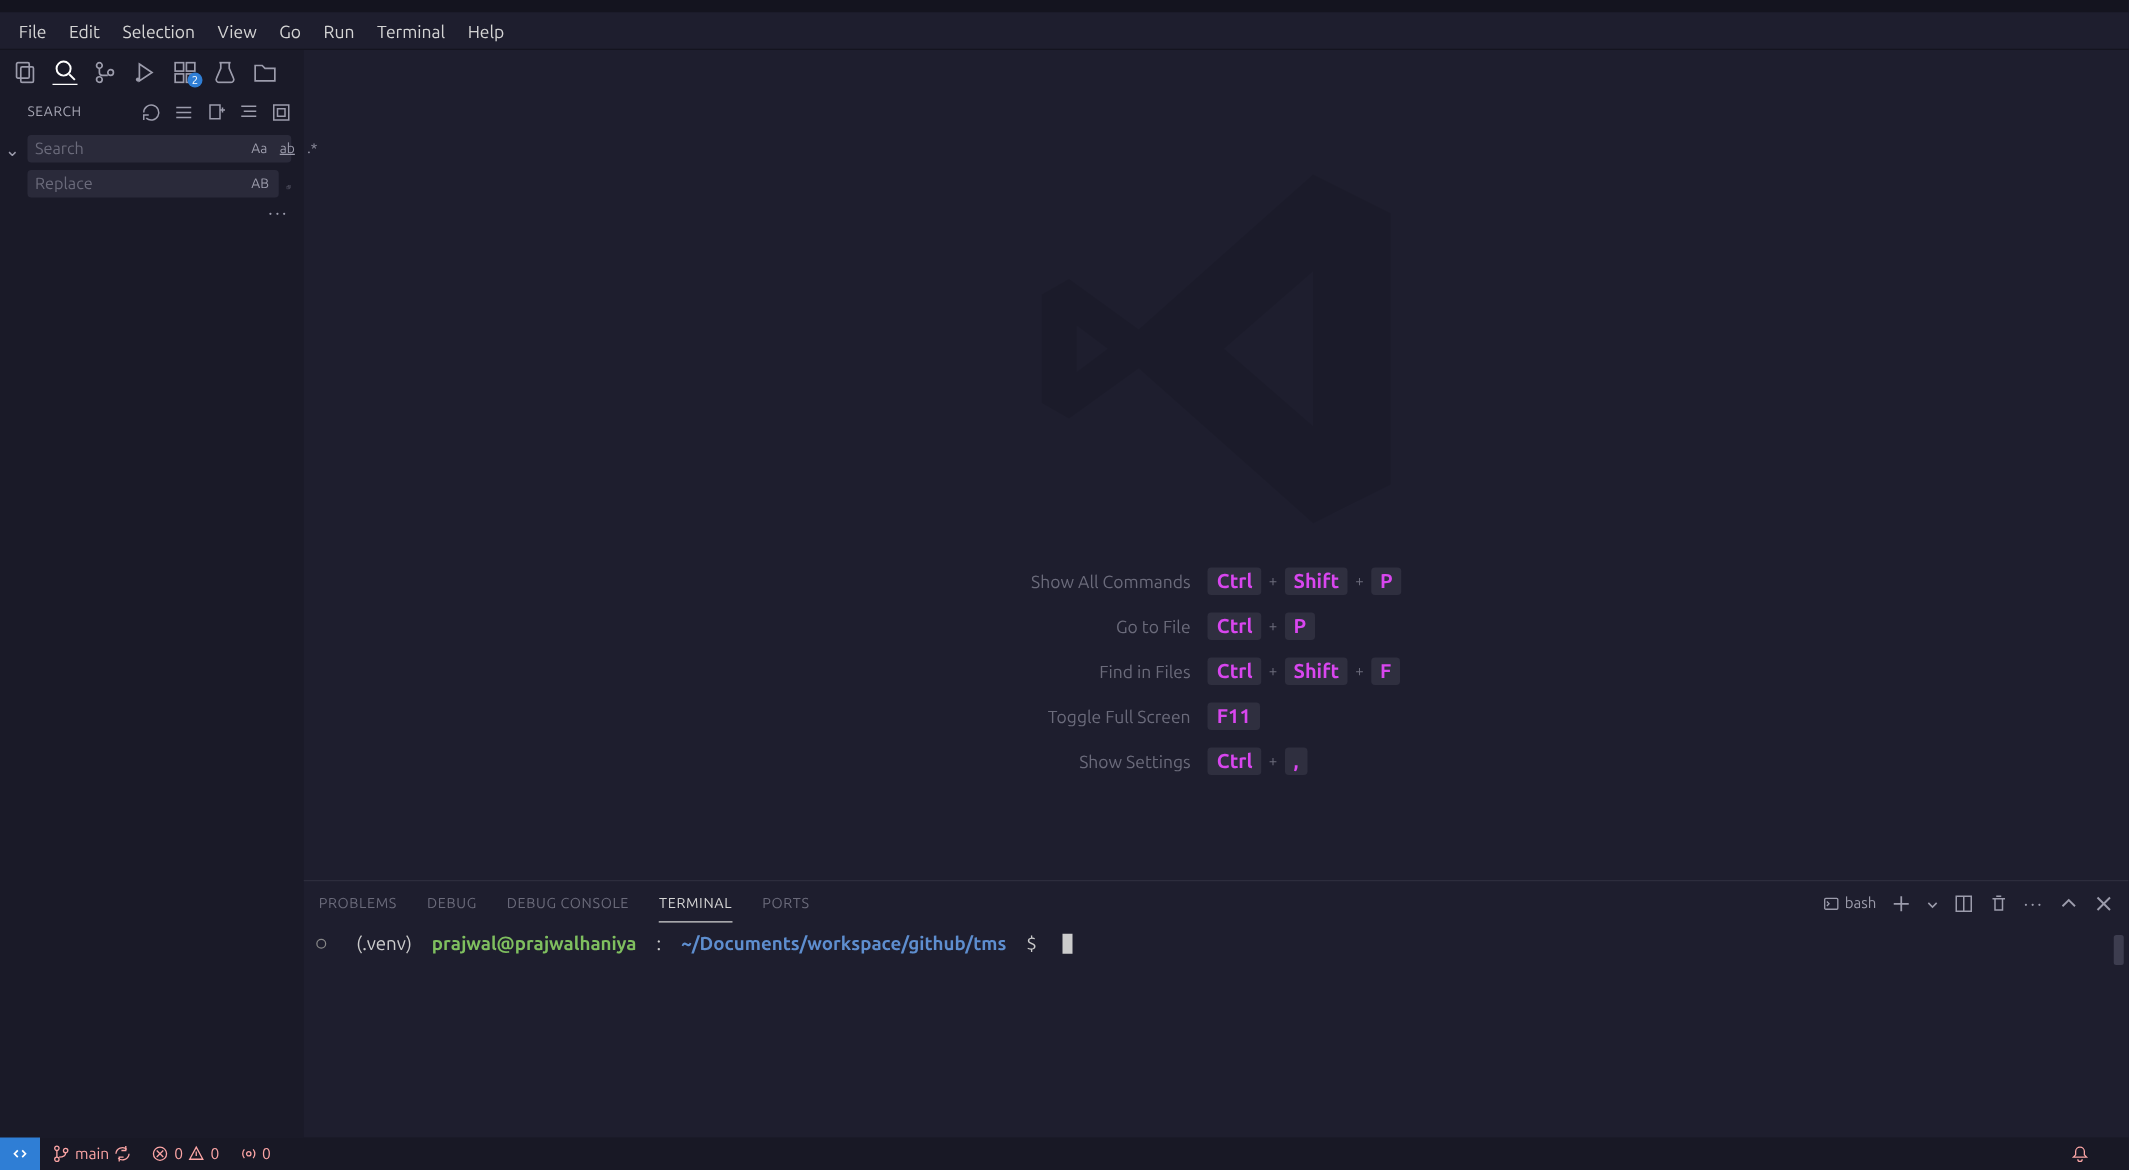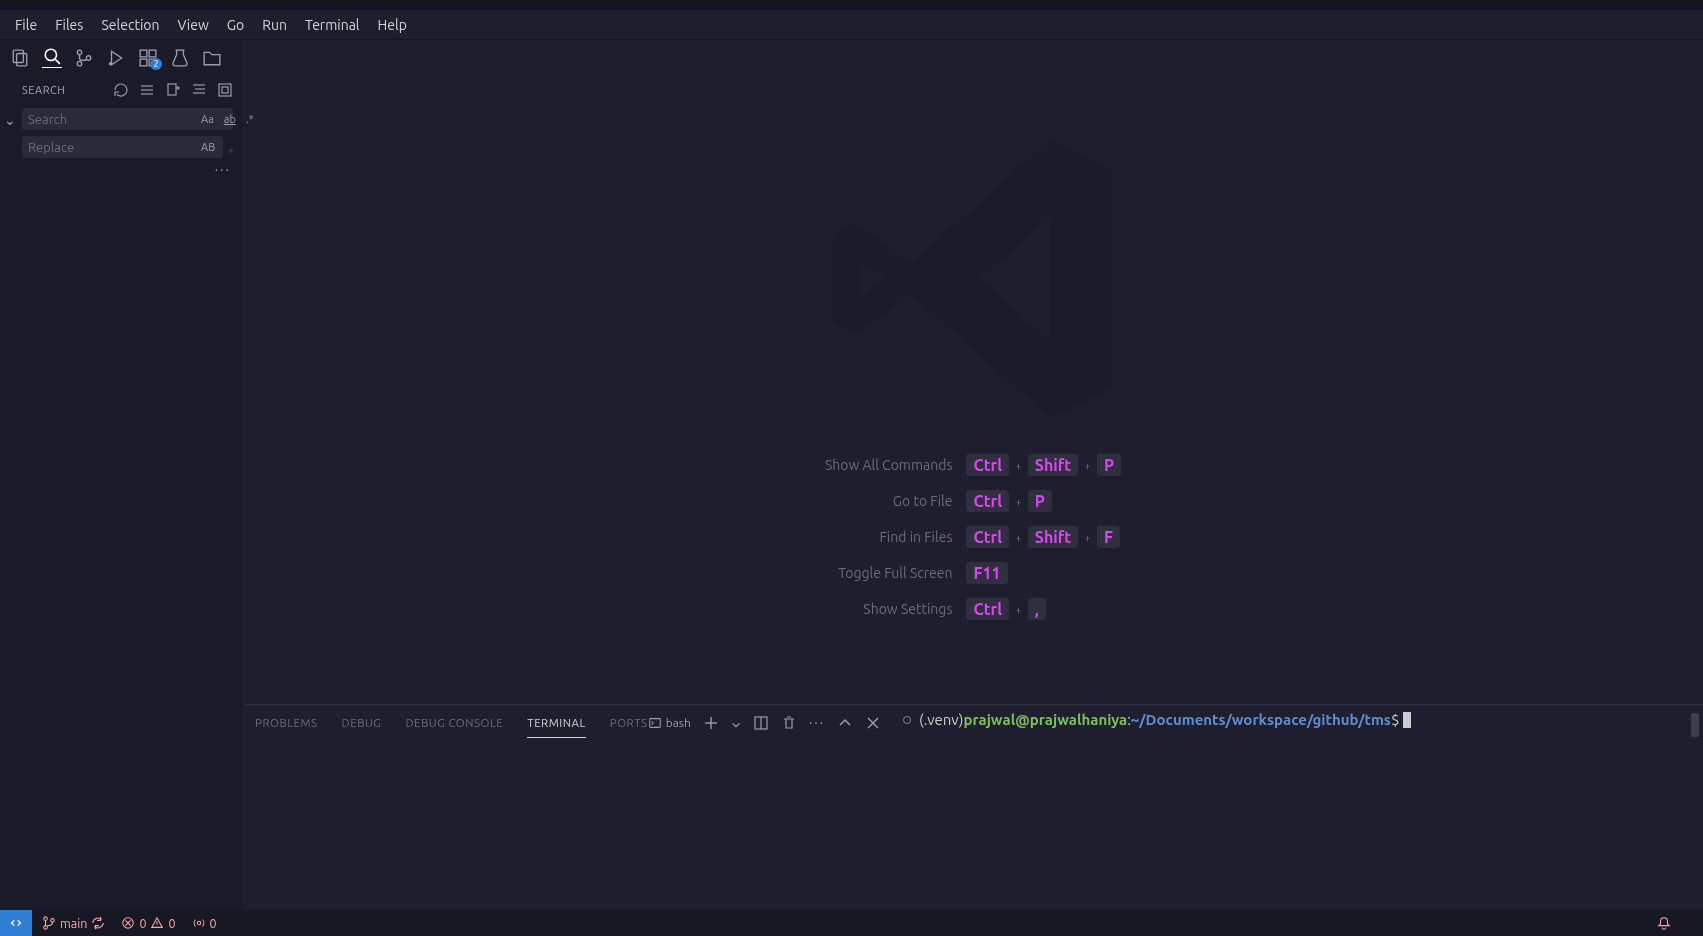--- a/index.html
+++ b/index.html
@@ -223,21 +223,21 @@
     .plus {
       color: #6b6b7b;
       font-size: 12px;
     }
     
     .panel {
       height: 206px;
       border-top: 1px solid #2d2d3d;
       background: #1e1e2e;
       display: flex;
-      flex-direction: row;
+      flex-direction: column;
       text-align: center;
     }
     .panel-tabs {
       display: flex;
       align-items: center;
       justify-content: space-between;
       height: 35px;
       padding: 0 12px;
     }
     .panel-tabs-left {
@@ -276,21 +276,21 @@
       flex: 1;
       padding: 6px 10px;
       font-family: 'Ubuntu Mono', 'DejaVu Sans Mono', monospace;
       font-size: 15px;
       position: relative;
       color: #ccc;
     }
     .term-line {
       display: flex;
       align-items: center;
-      gap: 0;
+      gap: 16px;
     }
     .circ {
       display: inline-block;
       width: 8px;
       height: 8px;
       border: 1px solid #888;
       border-radius: 50%;
       margin-right: 8px;
     }
     .venv { color: #cccccc; }
@@ -354,21 +354,21 @@
       height: 14px;
     }
   </style>
 </head>
 <body>
 
 <div class="top-gutter"></div>
 
 <div class="menubar">
   <div class="menubar-item">File</div>
-  <div class="menubar-item">Files</div>
+  <div class="menubar-item">Edit</div>
   <div class="menubar-item">Selection</div>
   <div class="menubar-item">View</div>
   <div class="menubar-item">Go</div>
   <div class="menubar-item">Run</div>
   <div class="menubar-item">Terminal</div>
   <div class="menubar-item">Help</div>
 </div>
 
 <div class="main">
 

